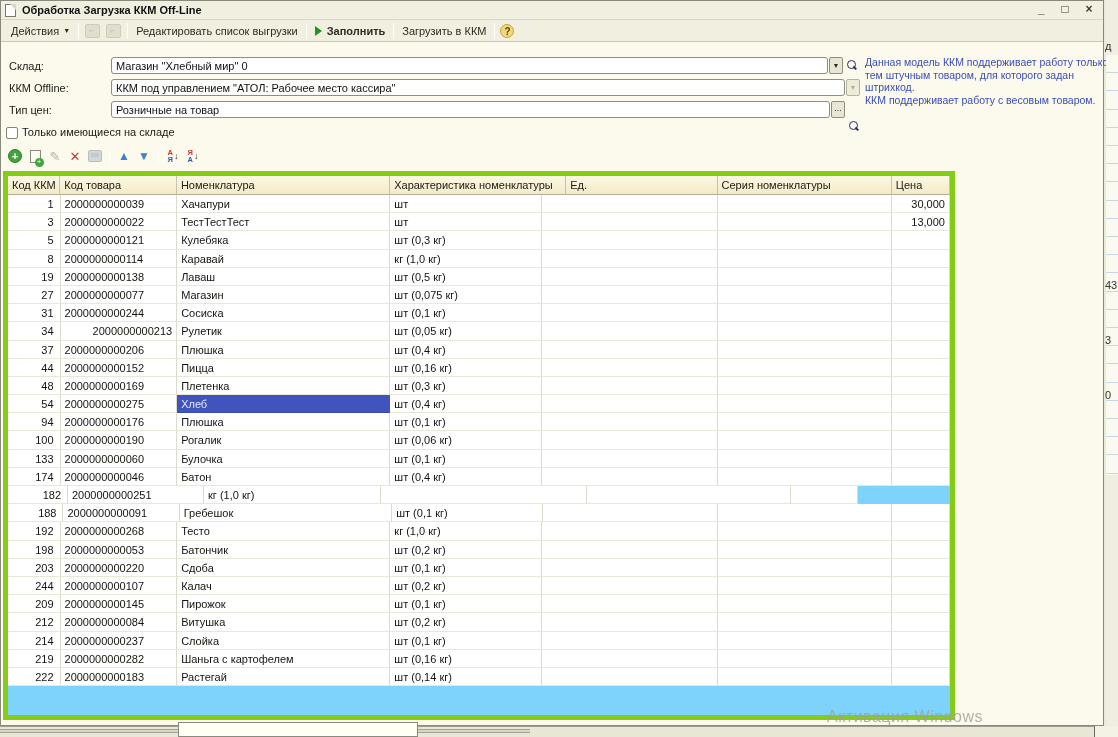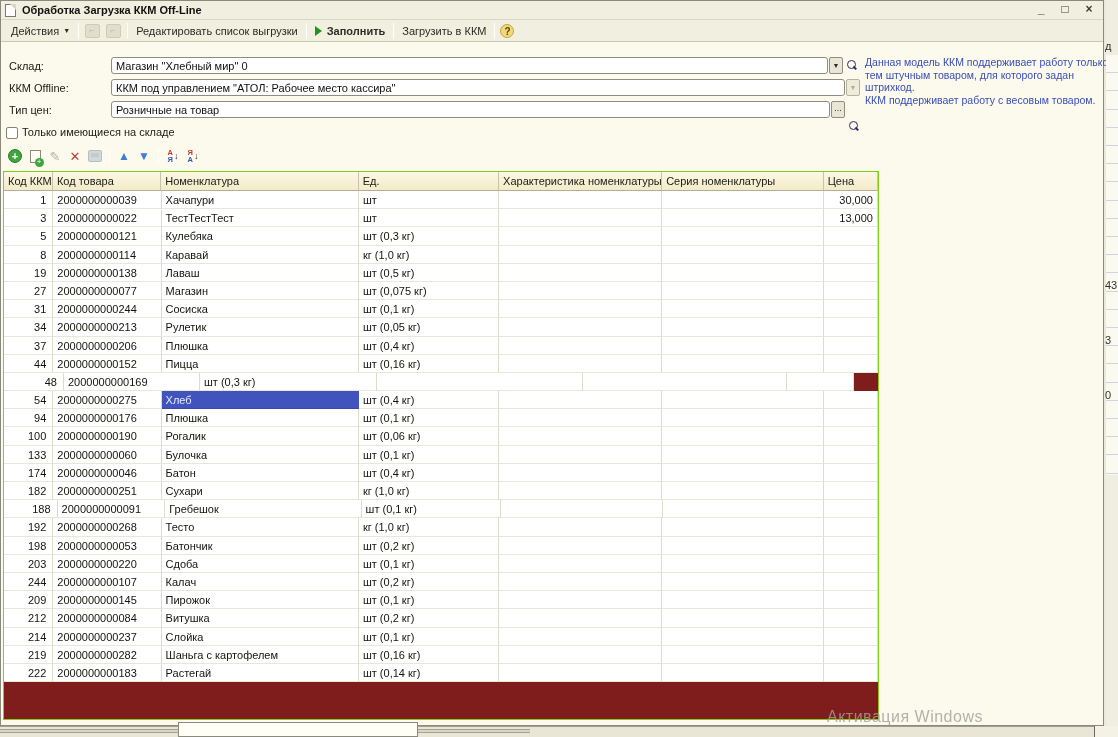--- a/index.html
+++ b/index.html
@@ -52,21 +52,21 @@
   .ic-up { color:#3c7fd0; font-size:12px; }
   .ic-down { color:#3c7fd0; font-size:12px; }
   .ic-sort { display:flex; align-items:center; }
   .ic-sort .letters { display:flex; flex-direction:column; font-size:7.5px; line-height:7px; font-weight:bold; }
   .ic-sort .top-letter { color:#c23a34; }
   .ic-sort .bottom-letter { color:#3456b8; }
   .ic-sort .arr { color:#20201a; font-size:9px; margin-left:1px; }
   .ltb-sep { width:1px; height:15px; background:#bdbaa8; border-right:1px solid #fff; margin:0 2px; }
 
   
-  .table-wrap { position:absolute; left:2px; top:170px; width:876px; height:549px; background:#7f1d1d; border:1px solid #84cc16; overflow:hidden; }
+  .table-wrap { position:absolute; left:2px; top:170px; width:952px; height:549px; background:#7dd3fc; border:5px solid #84cc16; overflow:hidden; }
   .thead { display:flex; height:19px; }
   .th { height:19px; background:linear-gradient(#fdf8e3,#f3eac8); border-right:1px solid #c6c2ab; border-bottom:1px solid #b2ae97; padding:3px 4px 0; overflow:hidden; white-space:nowrap; color:#20201a; }
   .tr { display:flex; height:18.2px; }
   .td { height:18.2px; background:#fff; border-right:1px solid #dcdccb; border-bottom:1px solid #e8e8d9; padding:3px 4px 0; overflow:hidden; white-space:nowrap; color:#14140e; }
   .td.c0 { text-align:right; padding-right:6px; }
   .td.c6 { text-align:right; padding-right:4px; }
   .td.sel { background:#4153bd; color:#e6eafc; border-right-color:#4153bd; border-bottom-color:#3a4aac; }
 
   
   .right-sliver { position:absolute; left:1106px; top:0; width:12px; height:737px; background:#f0eee0; }
@@ -179,22 +179,22 @@
       </span>
       <span class="arr">↓</span>
     </span>
   </div>
 
   <div class="table-wrap">
     <div class="thead">
         <div class="th" style="width: 60px;">Код ККМ</div>
         <div class="th" style="width: 136px;">Код товара</div>
         <div class="th" style="width: 250px;">Номенклатура</div>
+        <div class="th" style="width: 206px;">Характеристика номенклатуры</div>
         <div class="th" style="width: 177px;">Ед.</div>
-        <div class="th" style="width: 206px;">Характеристика номенклатуры</div>
         <div class="th" style="width: 204px;">Серия номенклатуры</div>
         <div class="th" style="width: 67px;">Цена</div>
       </div>
     <div>
         <div class="tr">
           <div class="td c0" style="width: 60px;">1</div>
           <div class="td c1" style="width: 136px;">2000000000039</div>
           <div class="td c2" style="width: 250px;">Хачапури</div>
           <div class="td c3" style="width: 177px;">шт</div>
           <div class="td c4" style="width: 206px;"></div>
@@ -250,21 +250,21 @@
           <div class="td c0" style="width: 60px;">31</div>
           <div class="td c1" style="width: 136px;">2000000000244</div>
           <div class="td c2" style="width: 250px;">Сосиска</div>
           <div class="td c3" style="width: 177px;">шт (0,1 кг)</div>
           <div class="td c4" style="width: 206px;"></div>
           <div class="td c5" style="width: 204px;"></div>
           <div class="td c6" style="width: 67px;"></div>
         </div>
         <div class="tr">
           <div class="td c0" style="width: 60px;">34</div>
-          <div class="td c1" style="width: 136px;">2000000000213</div>
+          <div class="td c1" style="width: 136px; text-align: right;">2000000000213</div>
           <div class="td c2" style="width: 250px;">Рулетик</div>
           <div class="td c3" style="width: 177px;">шт (0,05 кг)</div>
           <div class="td c4" style="width: 206px;"></div>
           <div class="td c5" style="width: 204px;"></div>
           <div class="td c6" style="width: 67px;"></div>
         </div>
         <div class="tr">
           <div class="td c0" style="width: 60px;">37</div>
           <div class="td c1" style="width: 136px;">2000000000206</div>
           <div class="td c2" style="width: 250px;">Плюшка</div>
@@ -278,20 +278,21 @@
           <div class="td c1" style="width: 136px;">2000000000152</div>
           <div class="td c2" style="width: 250px;">Пицца</div>
           <div class="td c3" style="width: 177px;">шт (0,16 кг)</div>
           <div class="td c4" style="width: 206px;"></div>
           <div class="td c5" style="width: 204px;"></div>
           <div class="td c6" style="width: 67px;"></div>
         </div>
         <div class="tr">
           <div class="td c0" style="width: 60px;">48</div>
           <div class="td c1" style="width: 136px;">2000000000169</div>
+          <div class="td c2" style="width: 250px;">Плетенка</div>
           <div class="td c3" style="width: 177px;">шт (0,3 кг)</div>
           <div class="td c4" style="width: 206px;"></div>
           <div class="td c5" style="width: 204px;"></div>
           <div class="td c6" style="width: 67px;"></div>
         </div>
         <div class="tr">
           <div class="td c0" style="width: 60px;">54</div>
           <div class="td c1" style="width: 136px;">2000000000275</div>
           <div class="td c2 sel" style="width: 250px;">Хлеб</div>
           <div class="td c3" style="width: 177px;">шт (0,4 кг)</div>
@@ -331,21 +332,20 @@
           <div class="td c1" style="width: 136px;">2000000000046</div>
           <div class="td c2" style="width: 250px;">Батон</div>
           <div class="td c3" style="width: 177px;">шт (0,4 кг)</div>
           <div class="td c4" style="width: 206px;"></div>
           <div class="td c5" style="width: 204px;"></div>
           <div class="td c6" style="width: 67px;"></div>
         </div>
         <div class="tr">
           <div class="td c0" style="width: 60px;">182</div>
           <div class="td c1" style="width: 136px;">2000000000251</div>
-          <div class="td c2" style="width: 250px;">Сухари</div>
           <div class="td c3" style="width: 177px;">кг (1,0 кг)</div>
           <div class="td c4" style="width: 206px;"></div>
           <div class="td c5" style="width: 204px;"></div>
           <div class="td c6" style="width: 67px;"></div>
         </div>
         <div class="tr">
           <div class="td c0" style="width: 60px; padding-left: 24px;">188</div>
           <div class="td c1" style="width: 136px;">2000000000091</div>
           <div class="td c2" style="width: 250px;">Гребешок</div>
           <div class="td c3" style="width: 177px;">шт (0,1 кг)</div>

